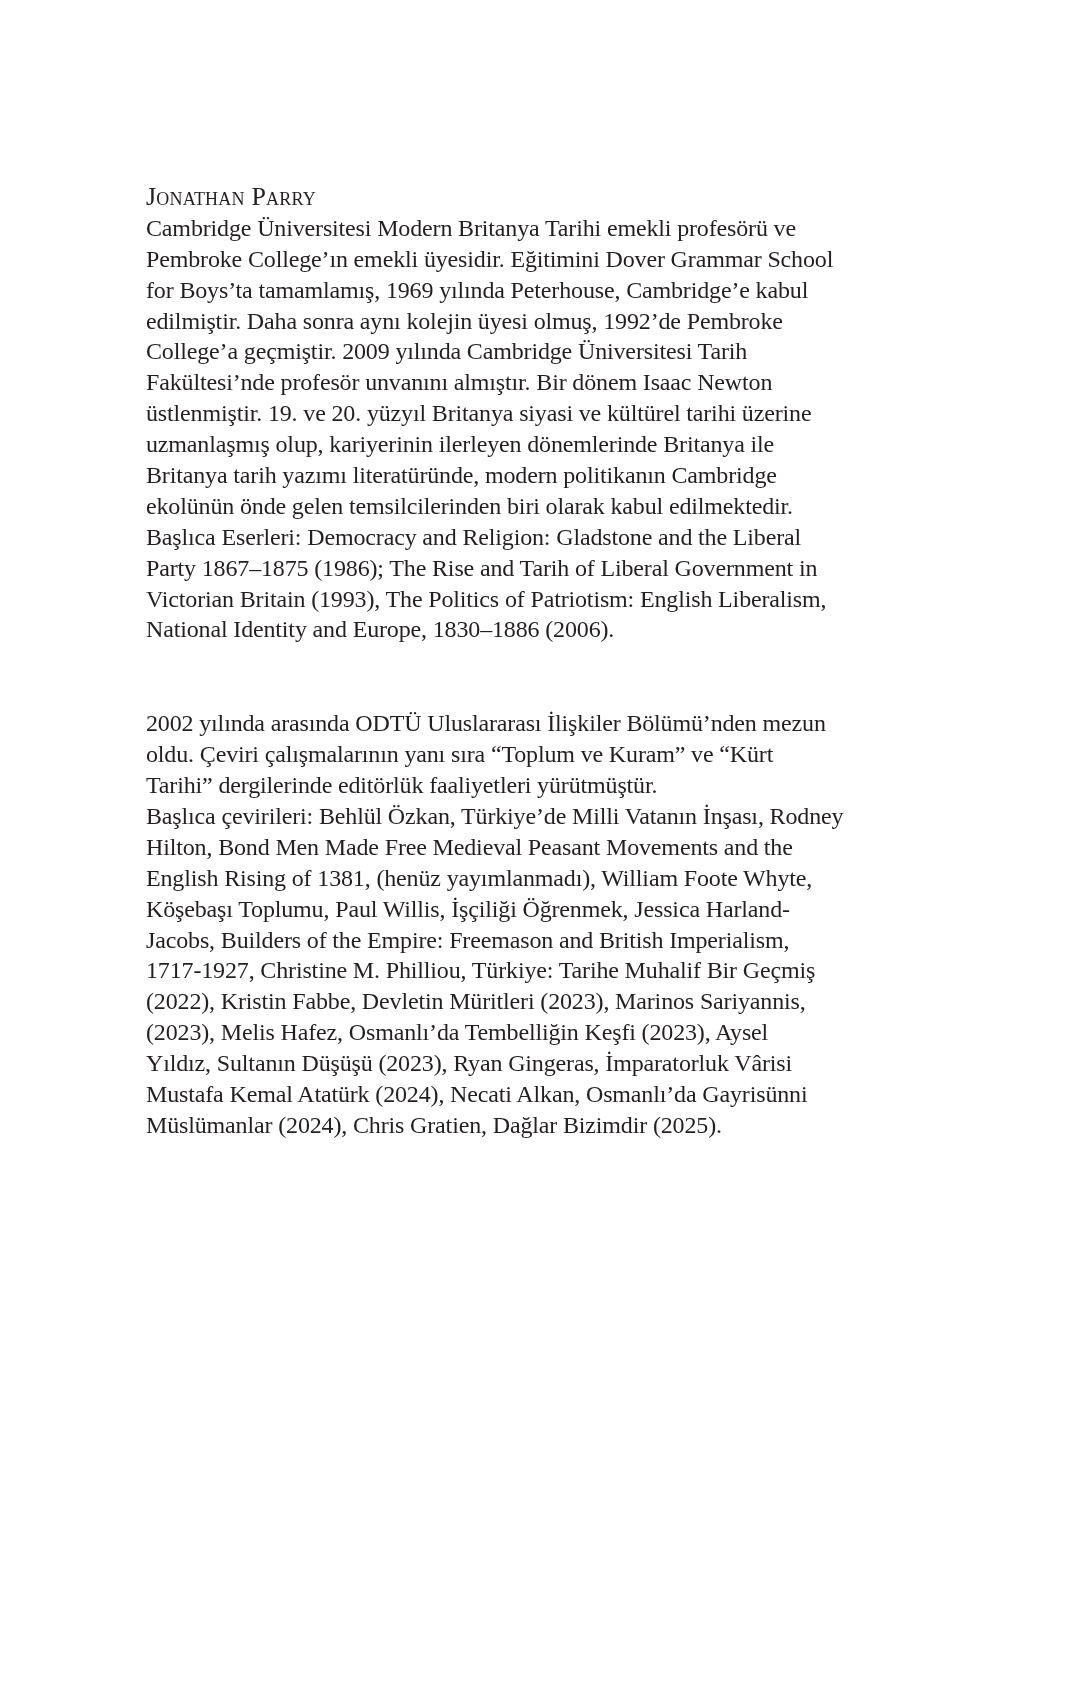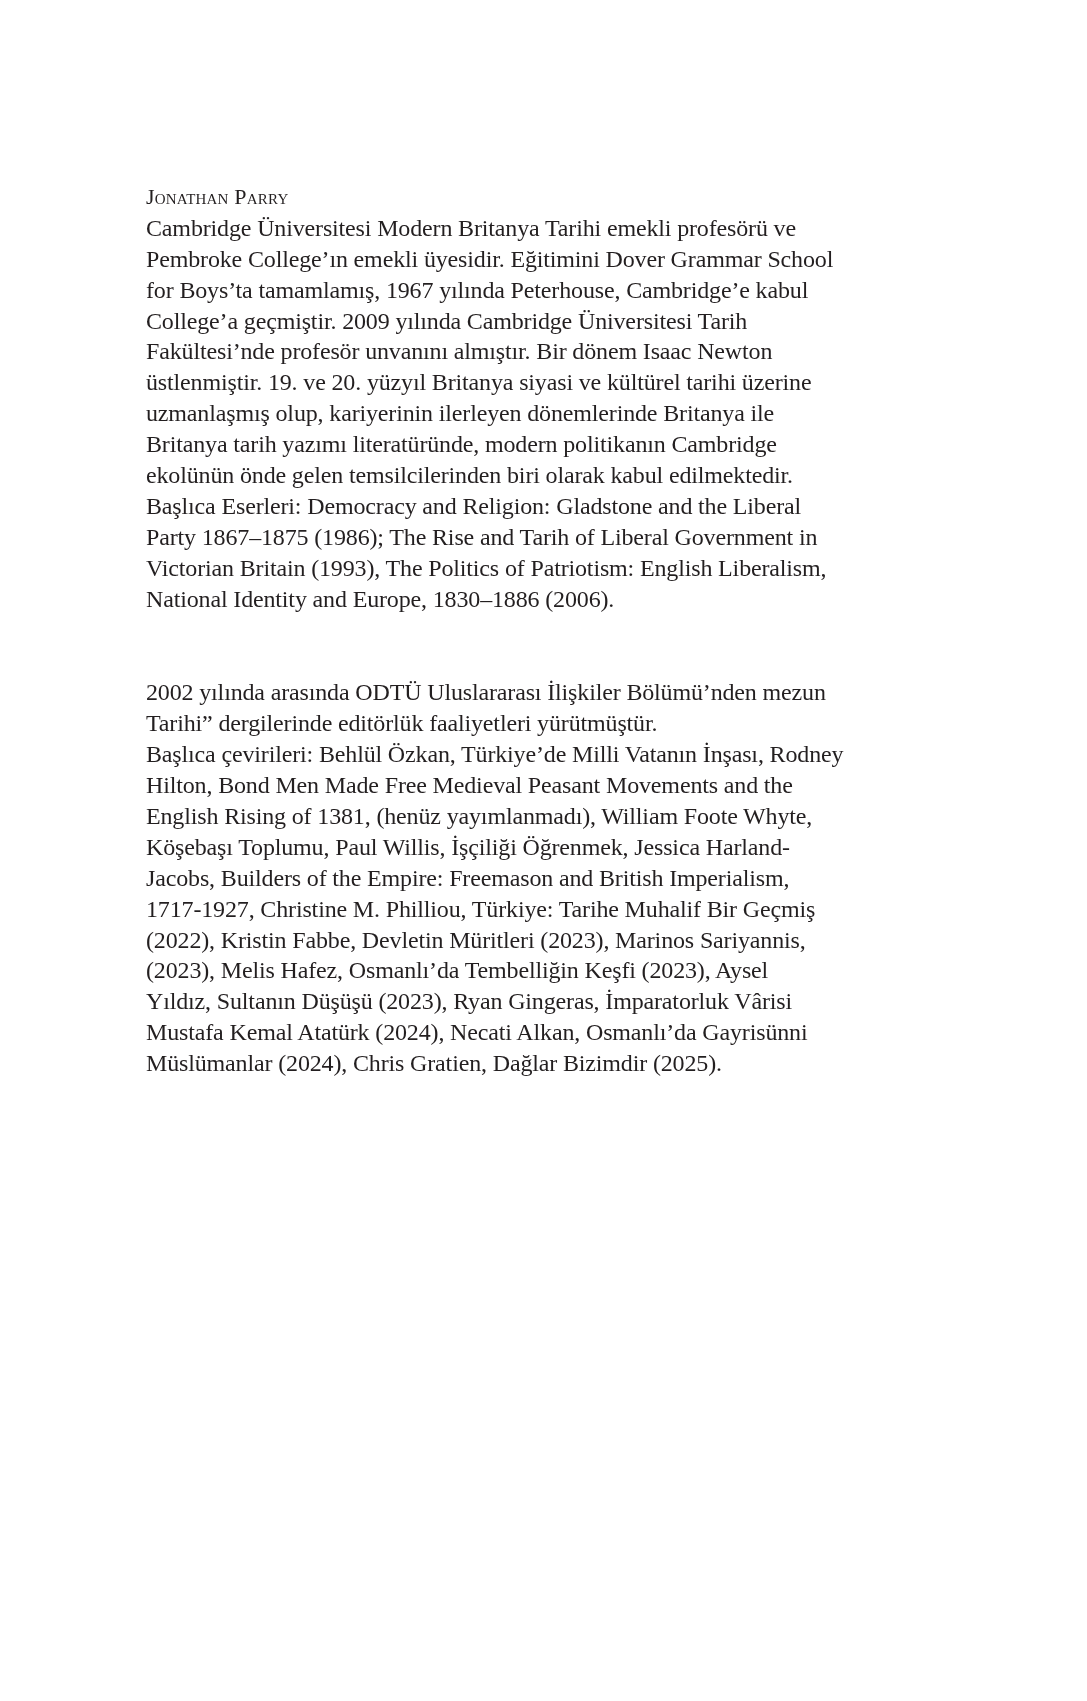--- a/index.html
+++ b/index.html
@@ -30,51 +30,53 @@
     .line {
       display: block;
       white-space: nowrap;
       font-size: 24px;
       line-height: 30.9px;
       height: 30.9px;
       letter-spacing: -0.15px;
     }
     .name {
       font-variant: small-caps;
-      font-size: 22px;
+      font-size: 26px;
       letter-spacing: 0.2px;
     }
     .it {
     }
   </style>
 </head>
 <body>
 
 <div class="page">
   <section class="bio">
     <span class="line name">Jonathan Parry</span>
     <div class="bio-text">
         <span class="line"><span>Cambridge Üniversitesi Modern Britanya Tarihi emekli profesörü ve</span></span>
         <span class="line"><span>Pembroke College’ın emekli üyesidir. Eğitimini Dover Grammar School</span></span>
-        <span class="line"><span>for Boys’ta tamamlamış, 1967 yılında Peterhouse, Cambridge’e kabul</span></span>
+        <span class="line"><span>for Boys’ta tamamlamış, 1969 yılında Peterhouse, Cambridge’e kabul</span></span>
+        <span class="line"><span>edilmiştir. Daha sonra aynı kolejin üyesi olmuş, 1992’de Pembroke</span></span>
         <span class="line"><span>College’a geçmiştir. 2009 yılında Cambridge Üniversitesi Tarih</span></span>
         <span class="line"><span>Fakültesi’nde profesör unvanını almıştır. Bir dönem Isaac Newton</span></span>
         <span class="line"><span>üstlenmiştir. 19. ve 20. yüzyıl Britanya siyasi ve kültürel tarihi üzerine</span></span>
         <span class="line"><span>uzmanlaşmış olup, kariyerinin ilerleyen dönemlerinde Britanya ile</span></span>
         <span class="line"><span>Britanya tarih yazımı literatüründe, modern politikanın Cambridge</span></span>
         <span class="line"><span>ekolünün önde gelen temsilcilerinden biri olarak kabul edilmektedir.</span></span>
         <span class="line"><span>Başlıca Eserleri:  </span><span class="it">Democracy and Religion: Gladstone and the Liberal</span></span>
         <span class="line"><span class="it">Party 1867–1875</span><span> (1986); </span><span class="it">The Rise and Tarih of Liberal Government in</span></span>
         <span class="line"><span class="it">Victorian Britain</span><span> (1993), </span><span class="it">The Politics of Patriotism: English Liberalism,</span></span>
         <span class="line"><span class="it">National Identity and Europe</span><span>, 1830–1886 (2006).</span></span>
       </div>
   </section>
   <section class="bio">
     <div class="bio-text">
         <span class="line"><span>2002 yılında arasında ODTÜ Uluslararası İlişkiler Bölümü’nden mezun</span></span>
+        <span class="line"><span>oldu. Çeviri çalışmalarının yanı sıra “Toplum ve Kuram” ve “Kürt</span></span>
         <span class="line"><span>Tarihi” dergilerinde editörlük faaliyetleri yürütmüştür.</span></span>
         <span class="line"><span>Başlıca çevirileri: Behlül Özkan, </span><span class="it">Türkiye’de Milli Vatanın İnşası</span><span>, Rodney</span></span>
         <span class="line"><span>Hilton, </span><span class="it">Bond Men Made Free Medieval Peasant Movements and the</span></span>
         <span class="line"><span class="it">English Rising of 1381</span><span>, (henüz yayımlanmadı), William Foote Whyte,</span></span>
         <span class="line"><span class="it">Köşebaşı Toplumu</span><span>, Paul Willis, </span><span class="it">İşçiliği Öğrenmek</span><span>, Jessica Harland-</span></span>
         <span class="line"><span>Jacobs, </span><span class="it">Builders of the Empire: Freemason and British Imperialism,</span></span>
         <span class="line"><span class="it">1717-1927</span><span>, Christine M. Philliou, </span><span class="it">Türkiye: Tarihe Muhalif Bir Geçmiş</span></span>
         <span class="line"><span>(2022), Kristin Fabbe, </span><span class="it">Devletin Müritleri</span><span> (2023), Marinos Sariyannis,</span></span>
         <span class="line"><span>(2023), Melis Hafez, </span><span class="it">Osmanlı’da Tembelliğin Keşfi</span><span> (2023), Aysel</span></span>
         <span class="line"><span>Yıldız, </span><span class="it">Sultanın Düşüşü</span><span> (2023), Ryan Gingeras, </span><span class="it">İmparatorluk Vârisi</span></span>

